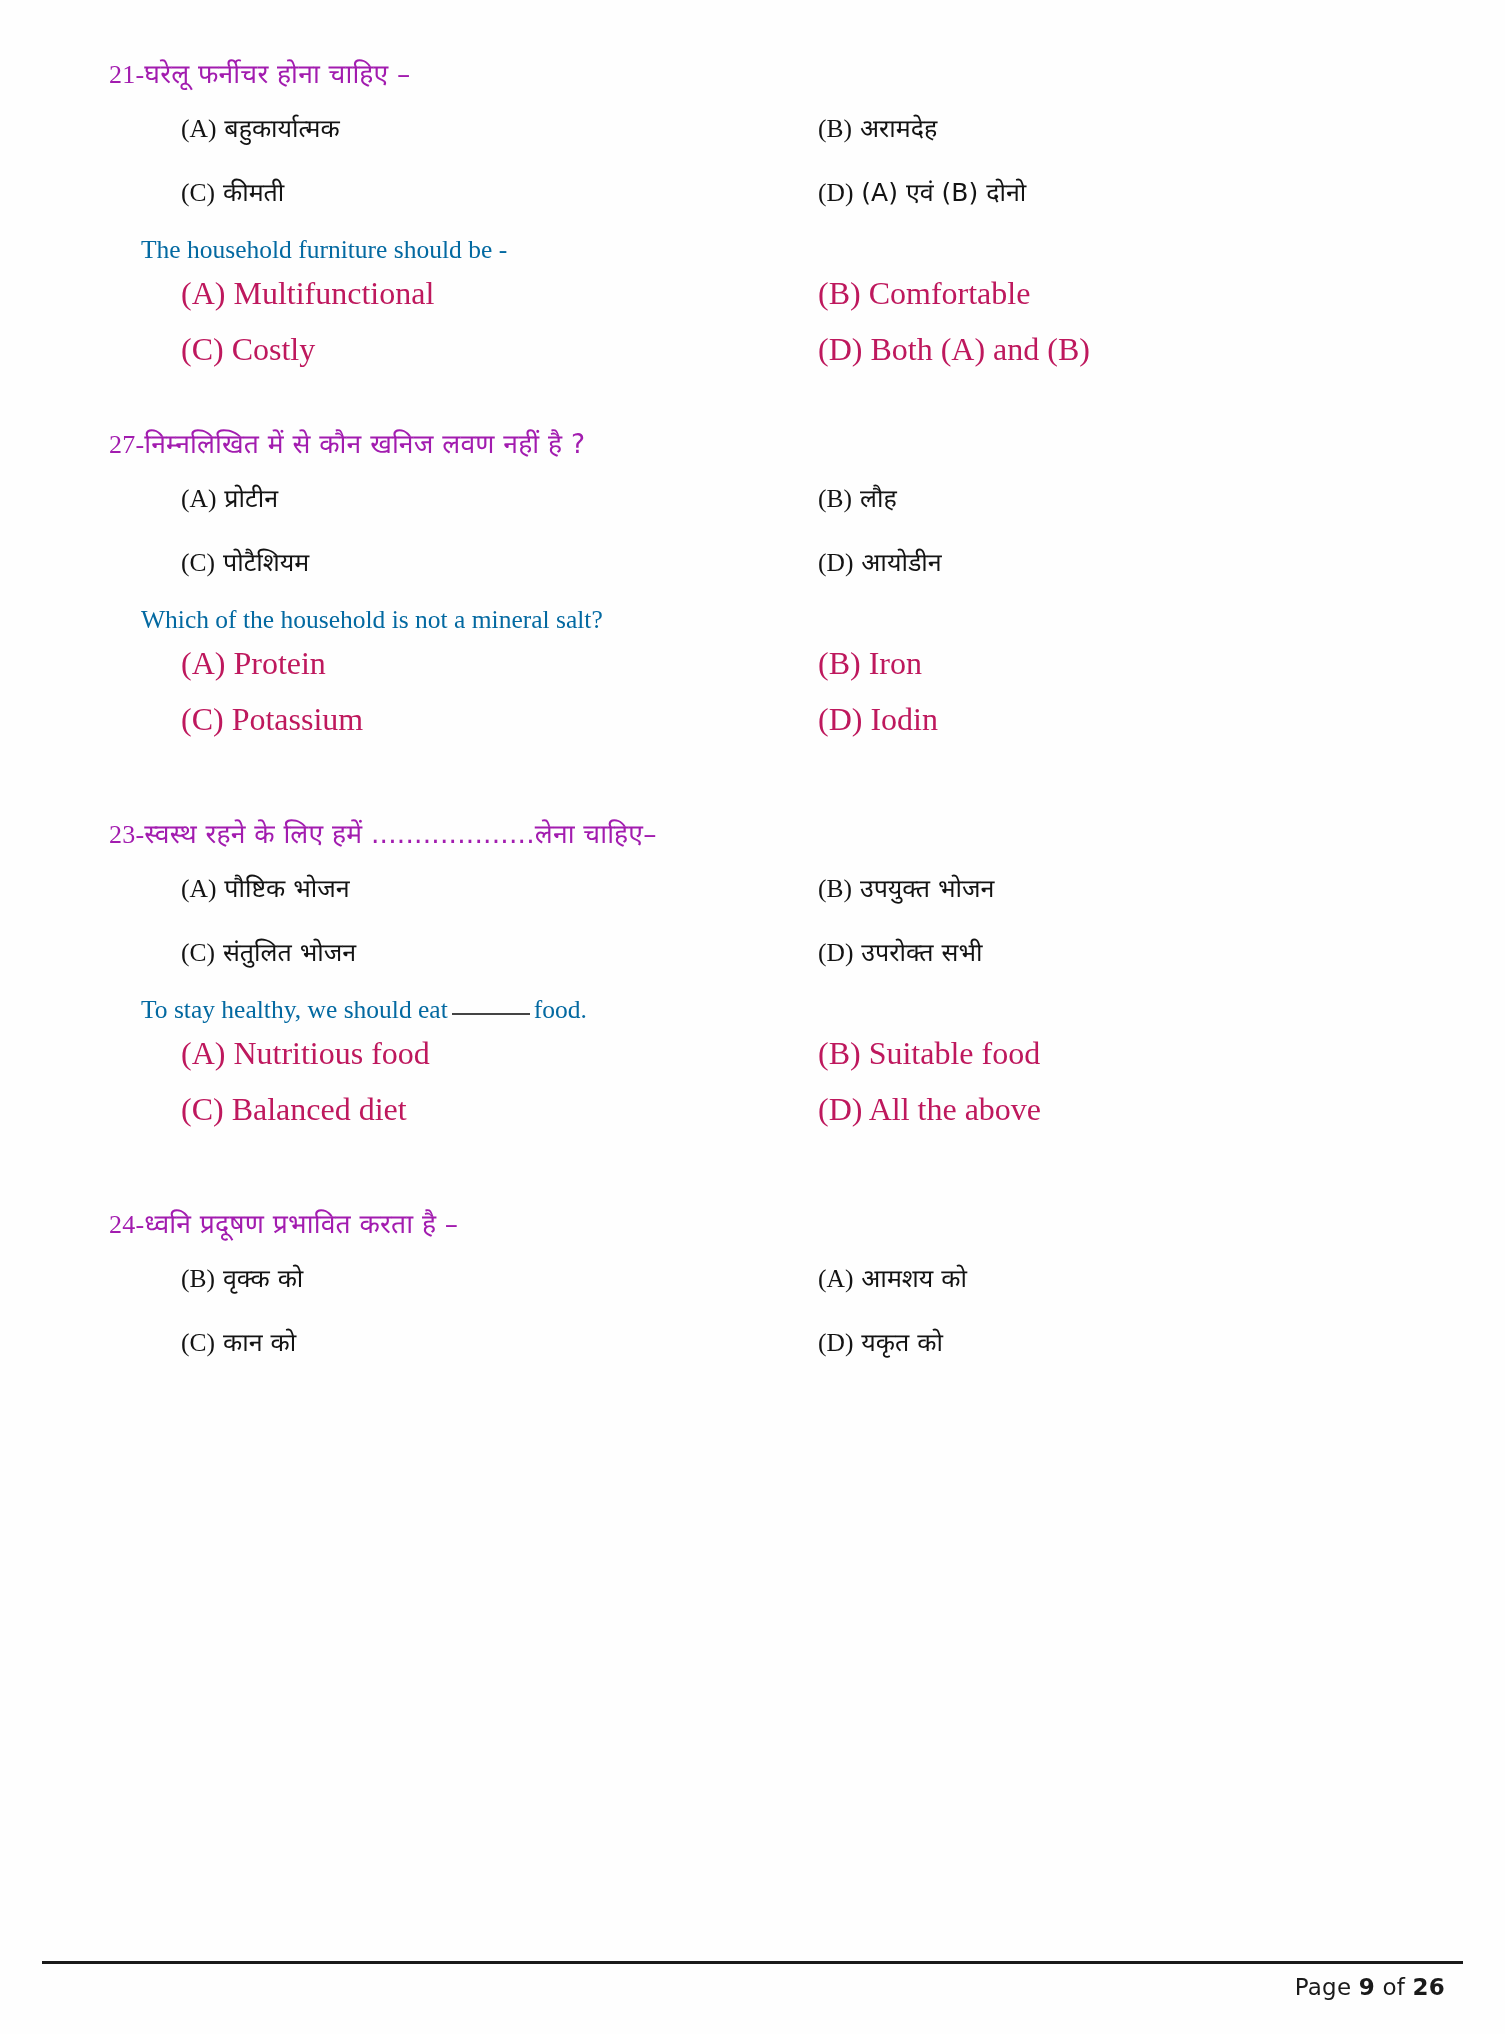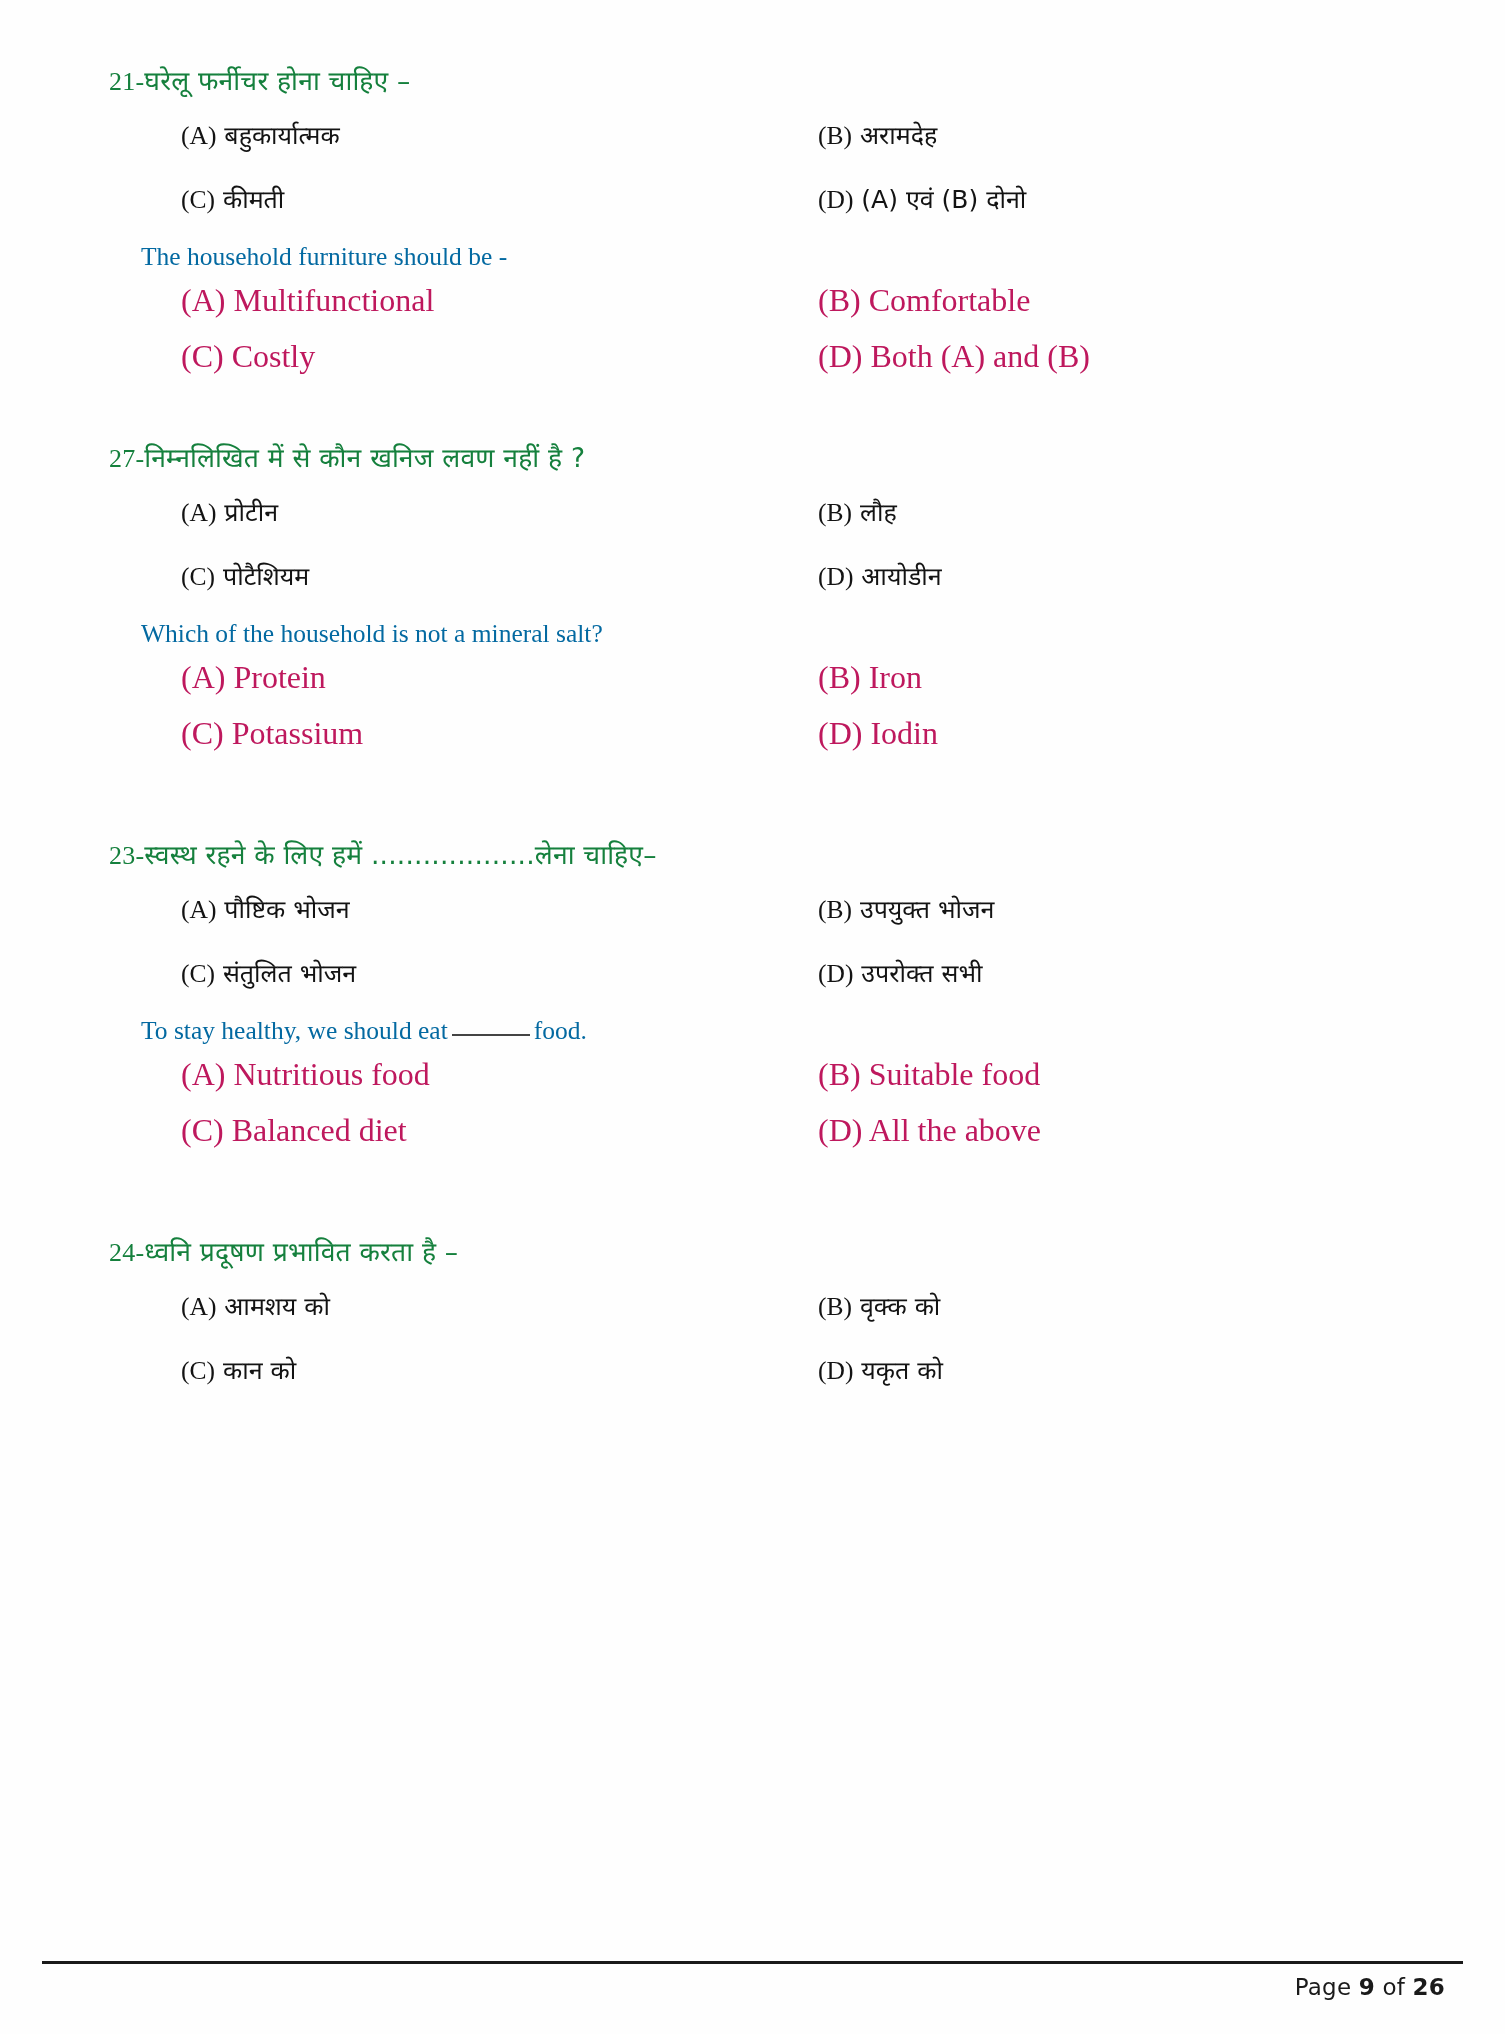--- a/index.html
+++ b/index.html
@@ -29,22 +29,22 @@
   
   .question-block {
     position: relative;
     margin-bottom: 22px;
   }
 
   .q-stem {
     font-family: "DejaVu Sans", sans-serif;
     font-size: 26.5px;
     letter-spacing: 0.2px;
-    color: #15803d;
-    margin: 7px 0 6px 0;
+    color: #a21caf;
+    margin: 0 0 6px 0;
     padding-left: 4px;
     white-space: nowrap;
   }
   .q-stem .q-num {
     font-family: "Liberation Serif", serif;
     font-size: 26px;
   }
 
   .q-en-stem {
     font-family: "Liberation Serif", serif;
@@ -304,26 +304,26 @@
   <div class="gap-lg"></div>
 
   <div class="question-block">
     <p class="q-stem">
       <span class="q-num">24-</span><span>ध्वनि प्रदूषण प्रभावित करता है –</span>
     </p>
 
     <div class="options">
       <div class="opt-row row-hi">
         <div class="opt opt-hi">
+          <span class="lbl">(B)</span>
+          <span>वृक्क को</span>
+        </div>
+        <div class="opt opt-hi">
           <span class="lbl">(A)</span>
           <span>आमशय को</span>
-        </div>
-        <div class="opt opt-hi">
-          <span class="lbl">(B)</span>
-          <span>वृक्क को</span>
         </div>
       </div>
       <div class="opt-row row-hi">
         <div class="opt opt-hi">
           <span class="lbl">(C)</span>
           <span>कान को</span>
         </div>
         <div class="opt opt-hi">
           <span class="lbl">(D)</span>
           <span>यकृत को</span>

